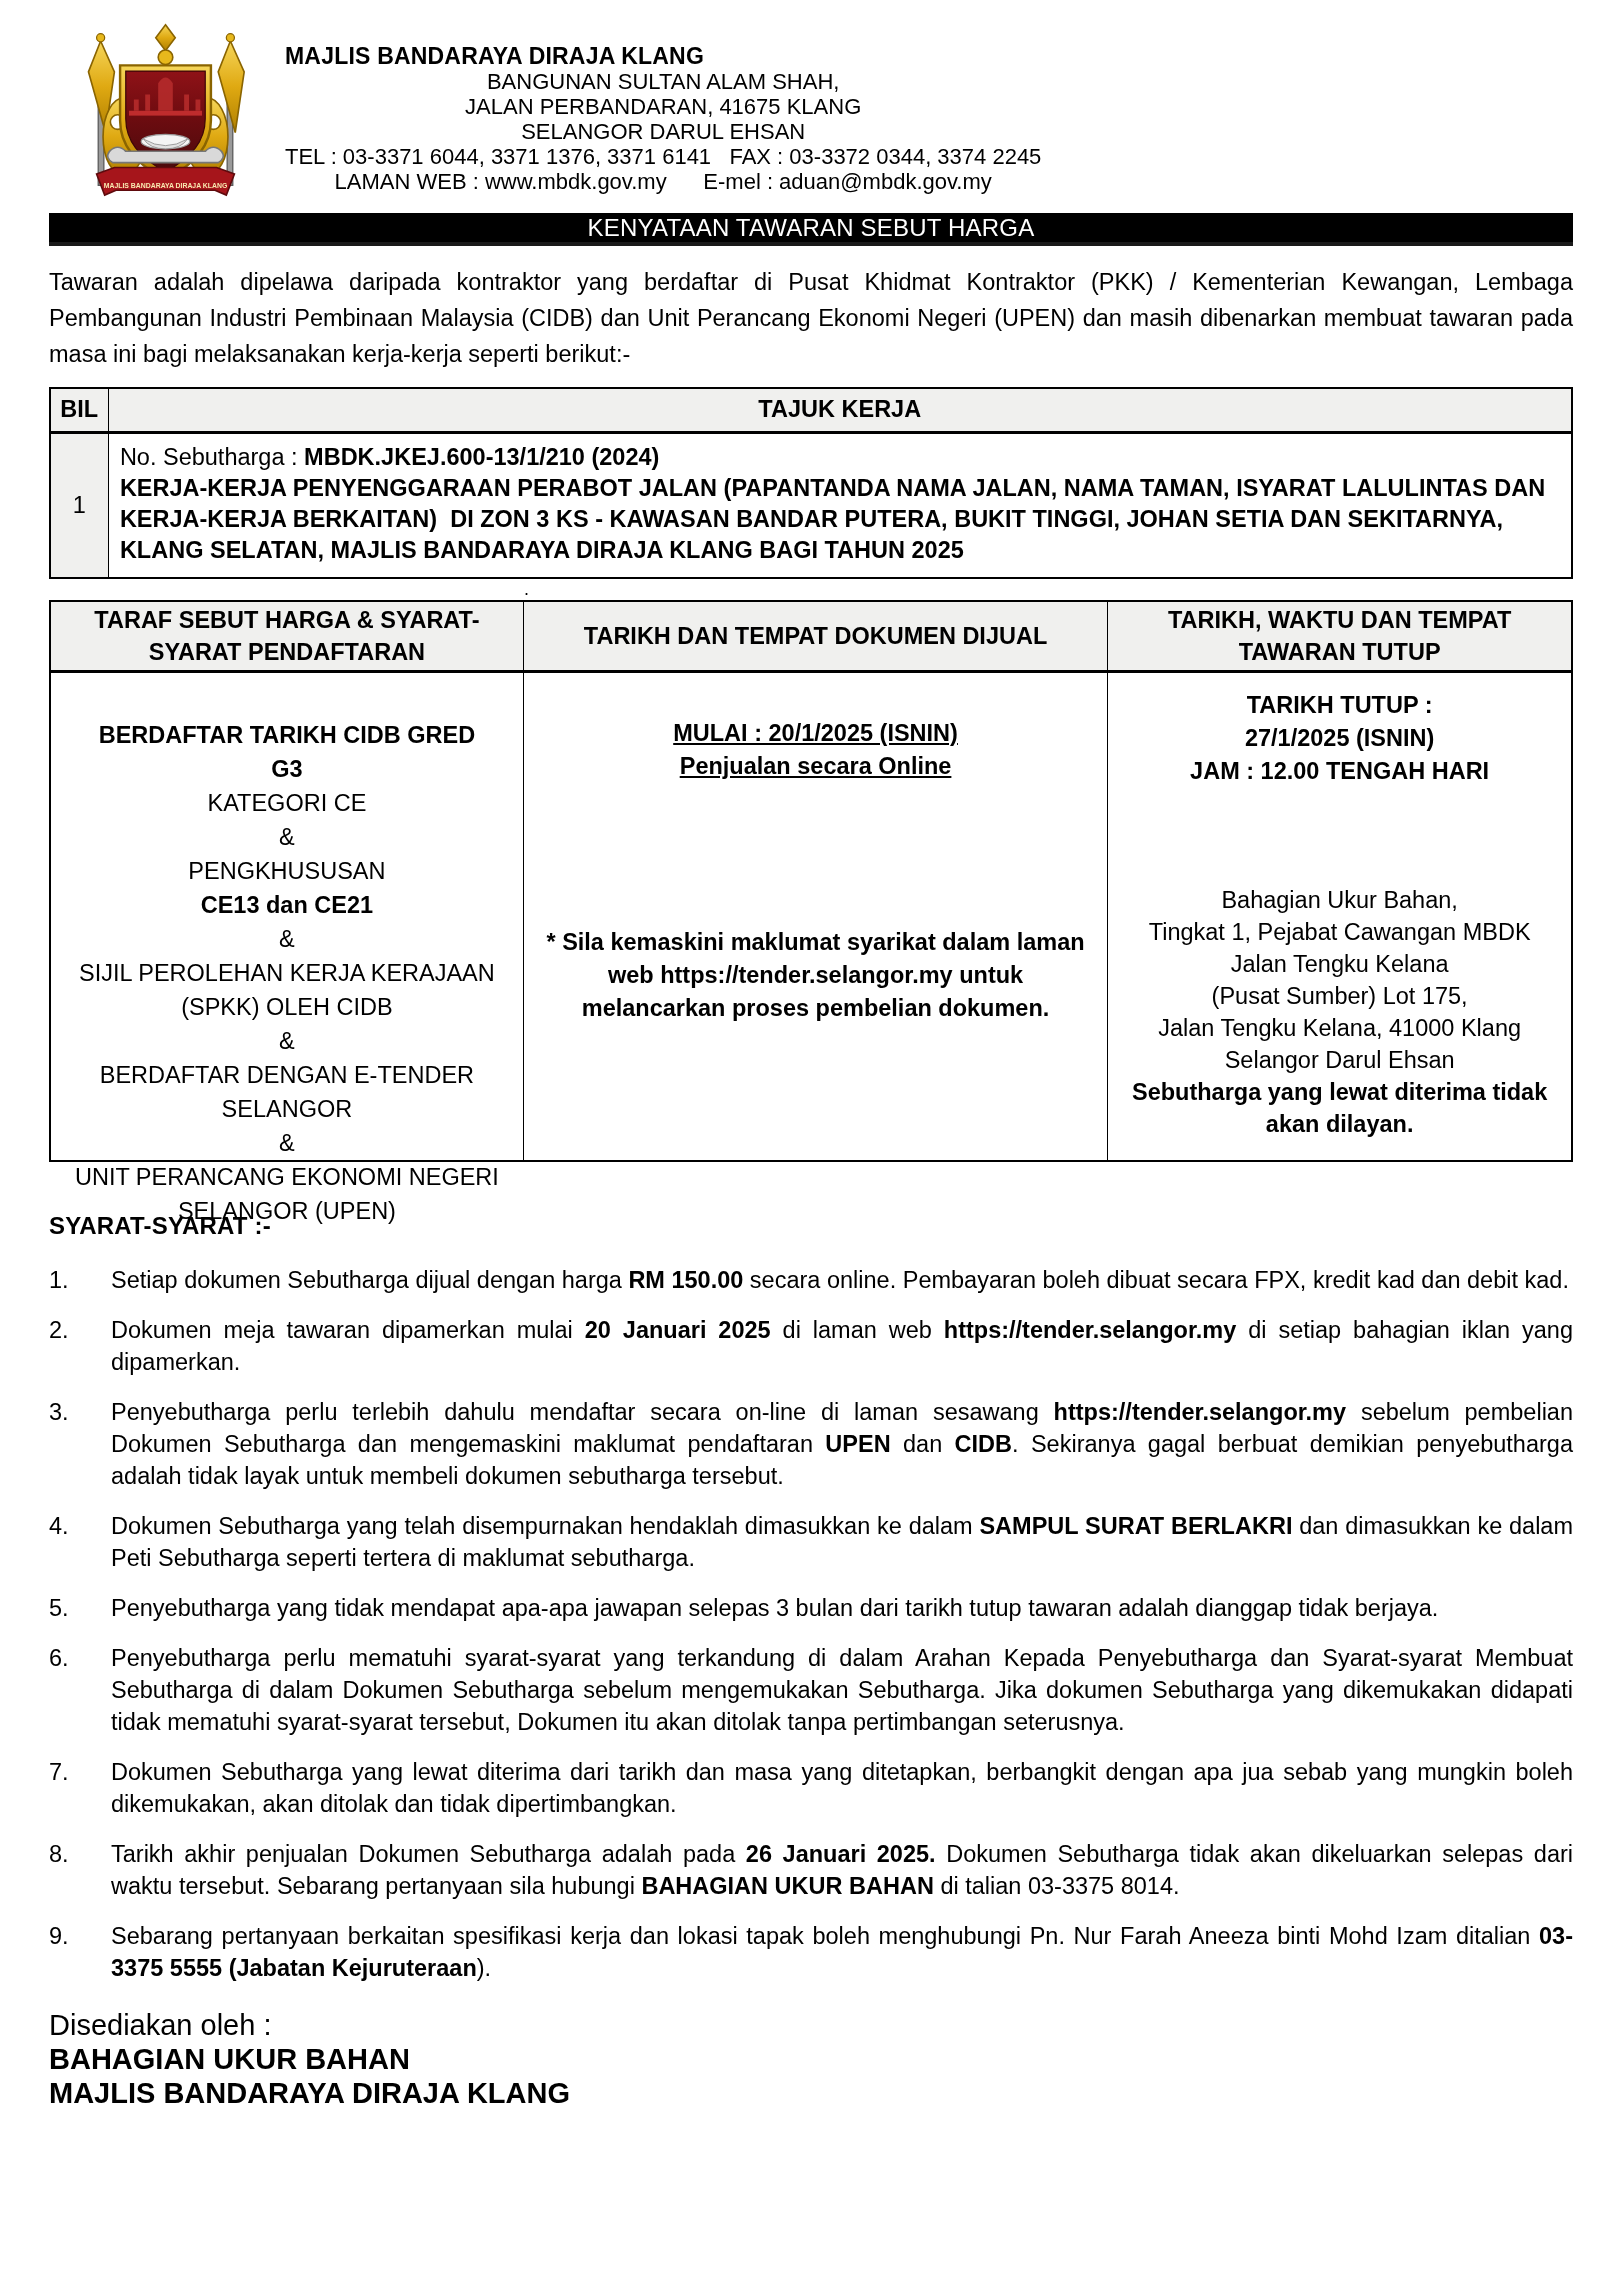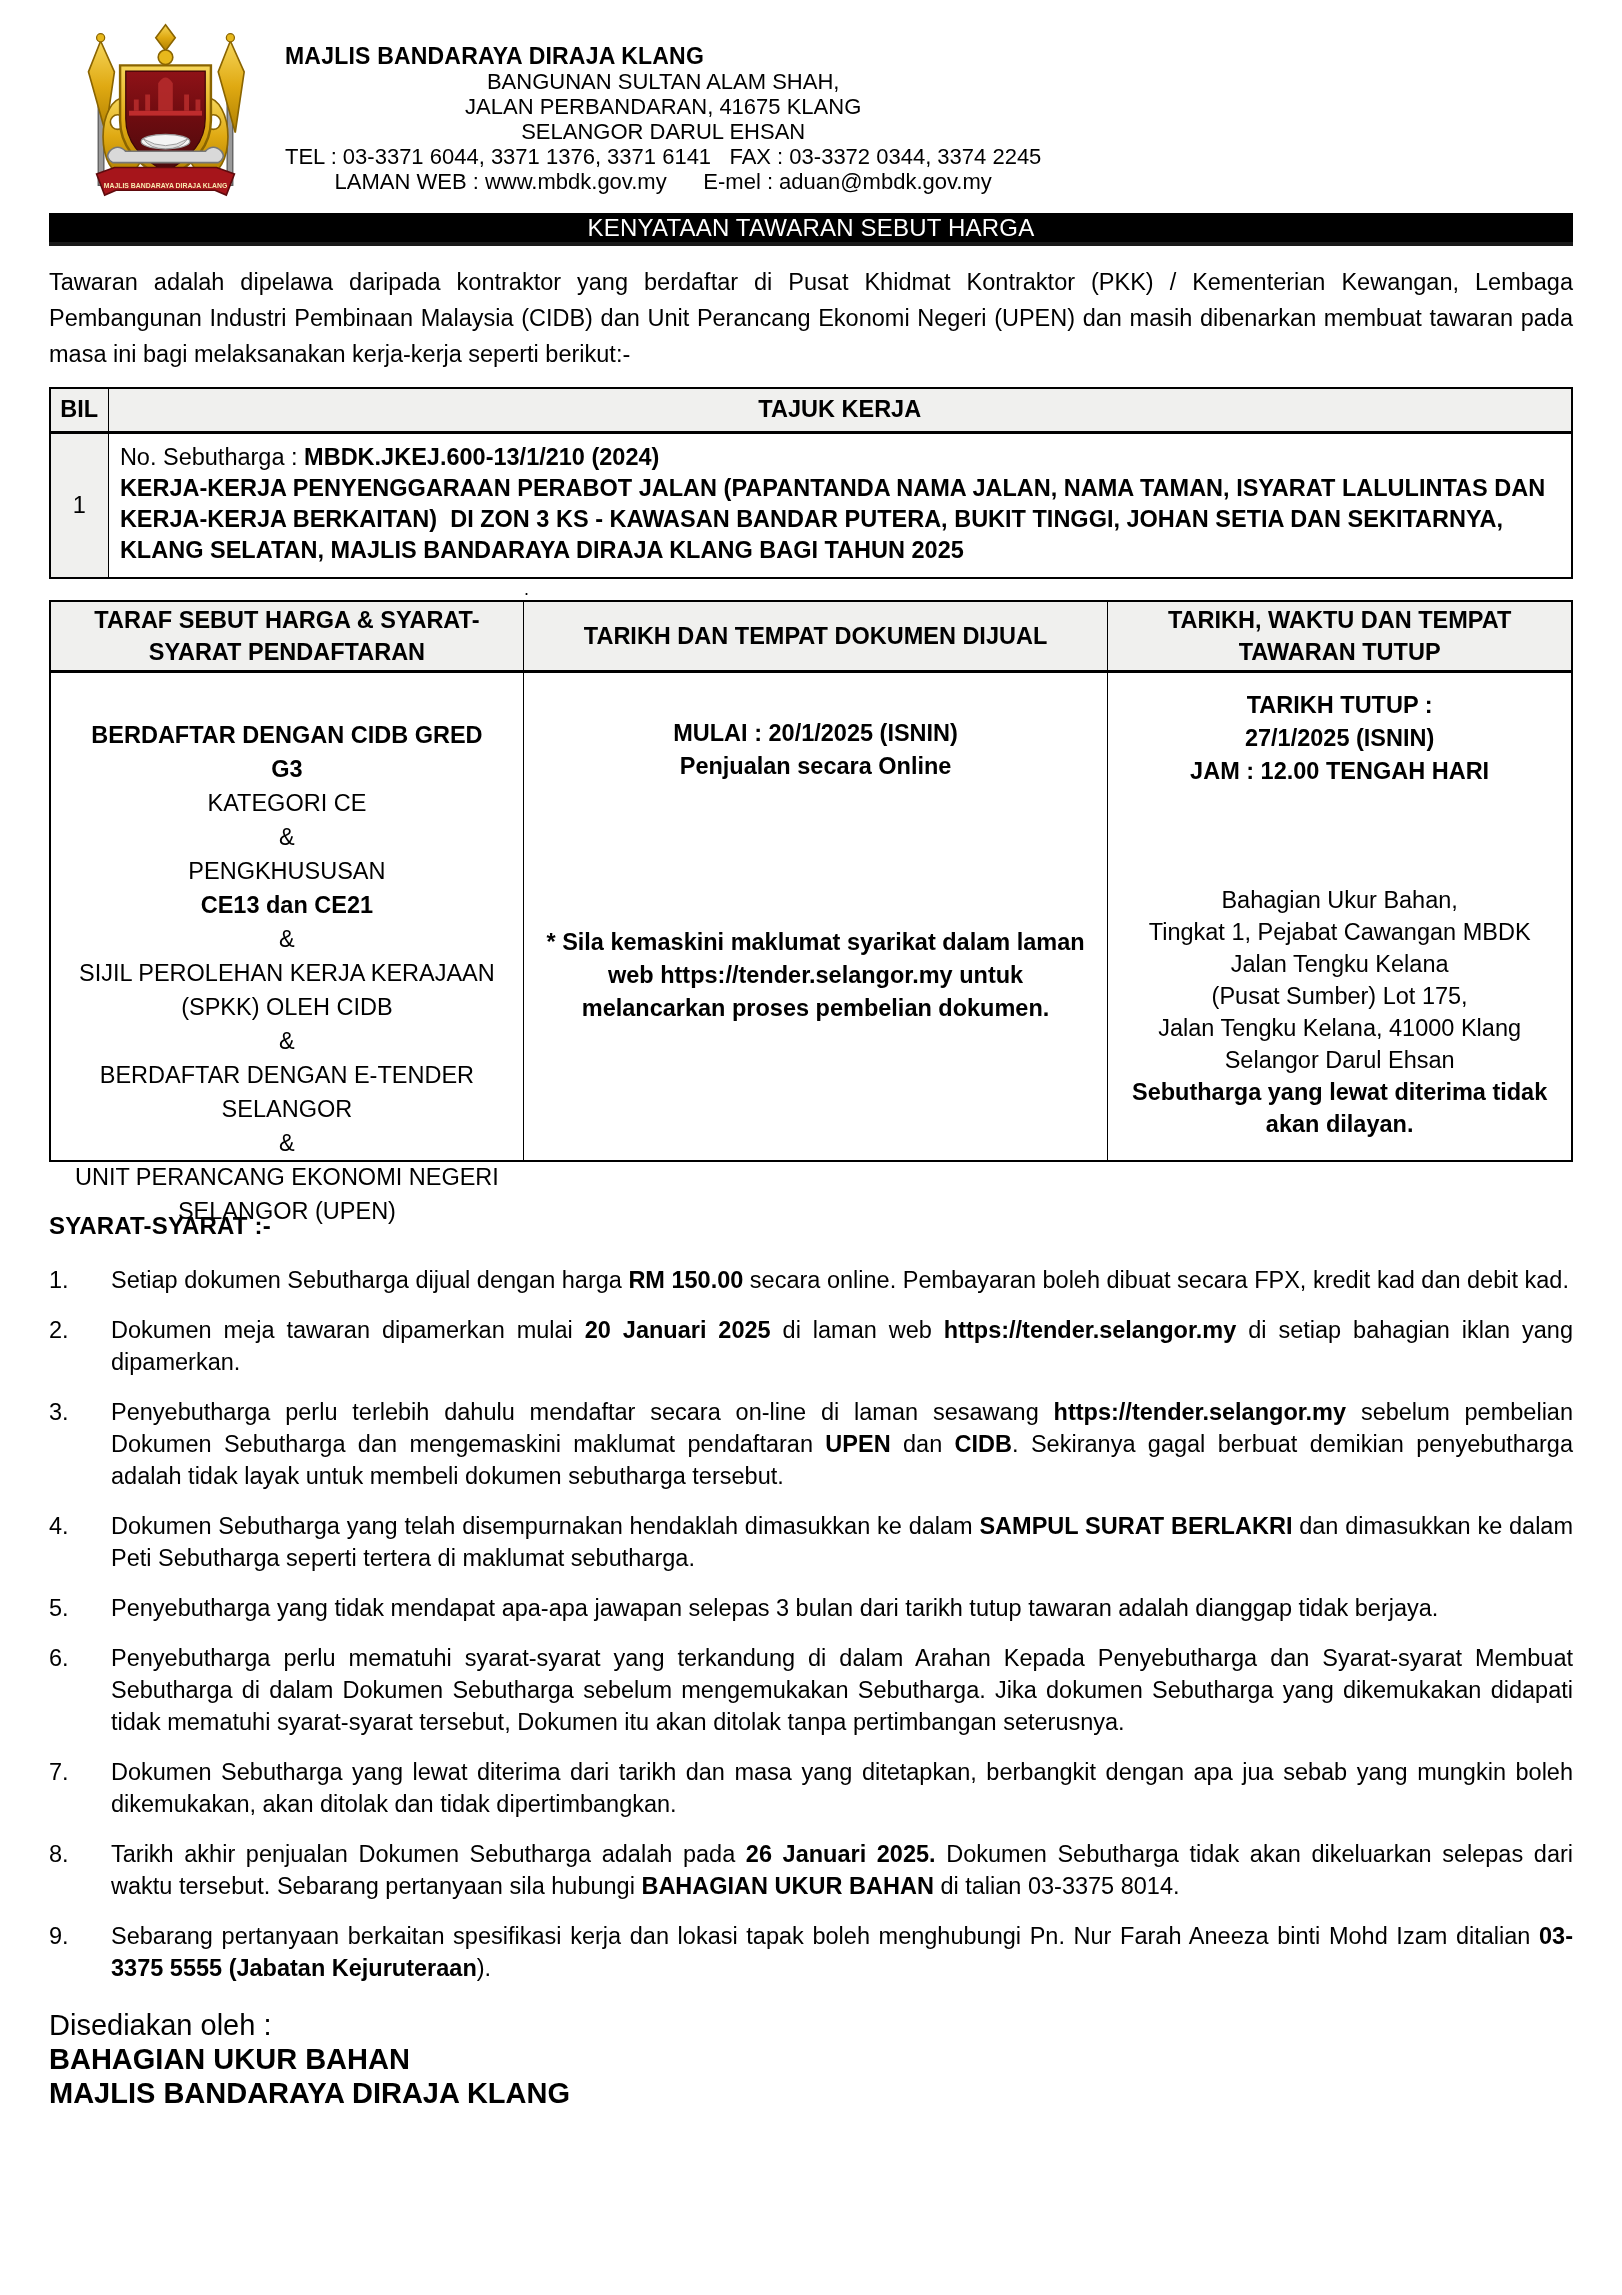--- a/index.html
+++ b/index.html
@@ -57,21 +57,21 @@
     background:#f0f0ee; font-weight:bold; font-size:23.5px; line-height:32px;
     text-align:center; vertical-align:middle; height:68px; padding:1.6px 8px;
     border-bottom:3.2px solid #000;
   }
   .info-table tbody td { background:#fff; vertical-align:top; height:487px; padding:0; }
   .cellflex { display:flex; flex-direction:column; height:487px; text-align:center; }
 
   .req-lines { padding-top:45px; }
   .req-lines .line { font-size:23.5px; line-height:34px; }
 
-  .sale-start { margin-top:44px; font-weight:bold; }
+  .sale-start { margin-top:44px; font-weight:bold;text-decoration:underline; }
   .sale-start div { font-size:23.5px; line-height:33px; }
   .sale-note {
     margin-top:143px; font-weight:bold; font-size:23.5px; line-height:33px;
     padding:0 18px; text-align:center;
   }
 
   .close-block { margin-top:16px; font-weight:bold; }
   .close-block .line { font-size:23.5px; line-height:33px; }
   .addr-block { margin-top:96px; }
   .addr-block .line { font-size:23.5px; line-height:32px;text-align:center; }
@@ -198,21 +198,21 @@
         <th>TARAF SEBUT HARGA &amp; SYARAT-SYARAT PENDAFTARAN</th>
         <th>TARIKH DAN TEMPAT DOKUMEN DIJUAL</th>
         <th>TARIKH, WAKTU DAN TEMPAT TAWARAN TUTUP</th>
       </tr>
     </thead>
     <tbody>
       <tr>
         <td>
           <div class="cellflex">
             <div class="req-lines">
-                <div class="line"><span class="b">BERDAFTAR DENGAN CIDB GRED</span></div>
+                <div class="line"><span class="b">BERDAFTAR TARIKH CIDB GRED</span></div>
                 <div class="line"><span class="b">G3</span></div>
                 <div class="line"><span>KATEGORI CE</span></div>
                 <div class="line"><span>&amp;</span></div>
                 <div class="line"><span>PENGKHUSUSAN</span></div>
                 <div class="line"><span class="b">CE13 dan CE21</span></div>
                 <div class="line"><span>&amp;</span></div>
                 <div class="line"><span>SIJIL PEROLEHAN KERJA KERAJAAN</span></div>
                 <div class="line"><span>(SPKK) OLEH CIDB</span></div>
                 <div class="line"><span>&amp;</span></div>
                 <div class="line"><span>BERDAFTAR DENGAN E-TENDER</span></div>

